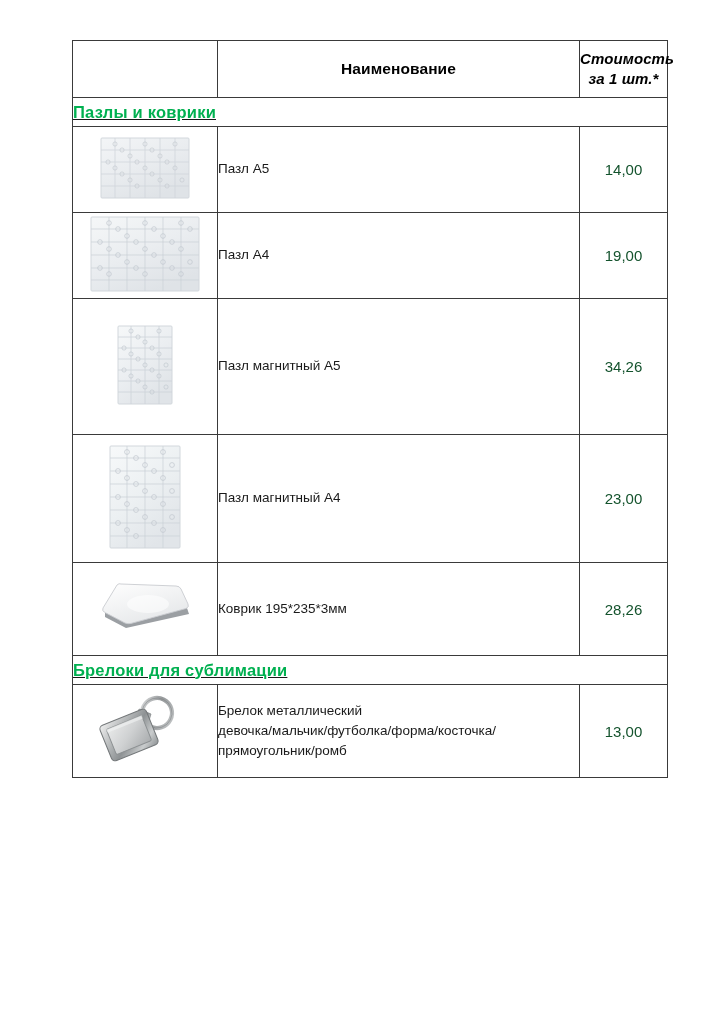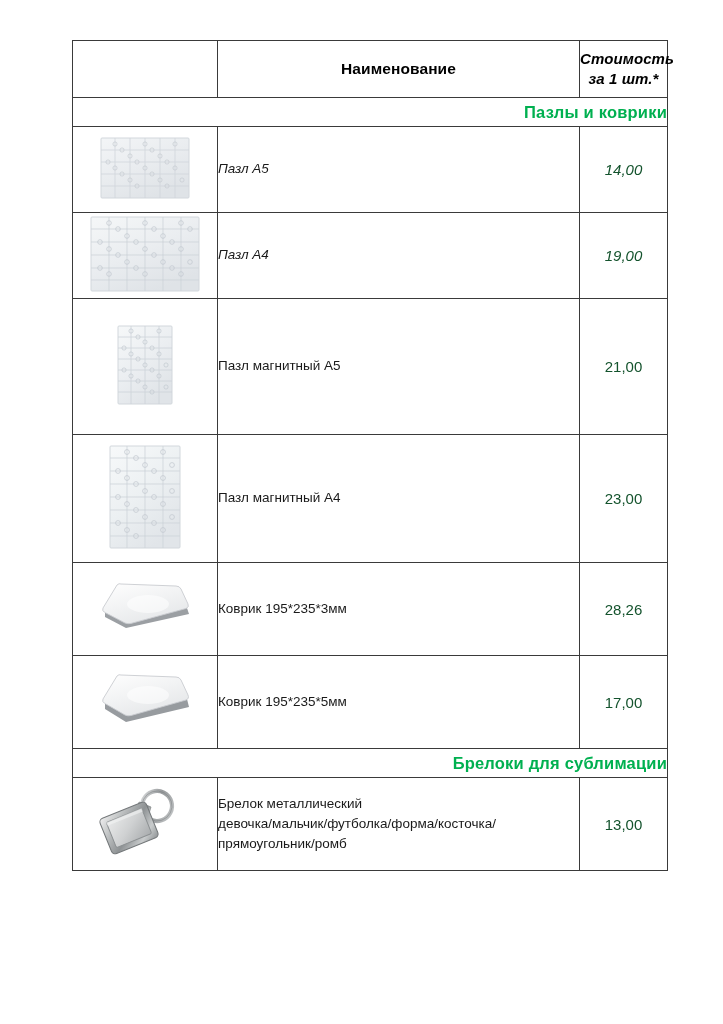--- a/index.html
+++ b/index.html
@@ -56,24 +56,25 @@
     letter-spacing: .1px;
     color: #000;
   }
   .hdr-cell.blank { }
   .hdr-price { font-size: 15px; }
   .hdr-price .l1, .hdr-price .l2 { display: block; font-style: italic; }
 
   
   .section-cell {
     height: 28px;
-    text-align: right;
+    text-align: left;
     font-weight: bold;
     font-size: 16.5px;
     letter-spacing: .2px;
+    text-decoration: underline;
   }
   .section-label { color: #00b050; }
 
   
   .img-cell {
     text-align: center;
     vertical-align: middle;
   }
   .name-cell {
     padding-left: 12px;
@@ -81,21 +82,21 @@
     line-height: 1.5;
     color: #1a1a1a;
     text-align: left;
   }
   .price-cell {
     text-align: center;
     font-size: 15px;
     color: #14532d;
   }
 
-  .h-86  { height: 86px; font-style: italic; }
+  .h-86  { height: 86px; }
   .h-105 { height: 136px; }
   .h-128 { height: 128px; }
   .h-93  { height: 93px; }
 
   
   .footnote {
     position: absolute;
     left: 68px;
     top: 903px;
     width: 560px;
@@ -275,21 +276,21 @@
                   <circle cx="35" cy="67" r="2.1"></circle>
                 <circle cx="7" cy="23" r="2.1"></circle>
                   <circle cx="49" cy="40" r="2.1"></circle>
                 <circle cx="7" cy="45" r="2.1"></circle>
                   <circle cx="49" cy="62" r="2.1"></circle>
               </g>
             </svg>
           </span>
         </td>
         <td class="name-cell">Пазл магнитный А5</td>
-        <td class="price-cell">21,00</td>
+        <td class="price-cell">34,26</td>
       </tr>
 
       <tr class="h-128">
         <td class="img-cell">
           <span class="puz-wrap art">
             <svg width="72" height="104" viewBox="0 0 72 104" aria-hidden="true">
               <defs>
                 <linearGradient id="pzg4" x1="0" y1="0" x2="0.6" y2="1">
                   <stop offset="0%" stop-color="#f7f9fa"></stop>
                   <stop offset="55%" stop-color="#ecf0f2"></stop>
@@ -351,41 +352,20 @@
               <path d="M28,7 Q26,6 24,8 L10,31 Q8.5,34 12,35.5 L32,46 Q35,47.2 38,46.4
                        L93,31.5 Q96.5,30.2 95,27 L88,12 Q86.5,9 83,9 Z" fill="url(#padg1)" stroke="#c9ccd0" stroke-width="0.9"></path>
               <ellipse cx="55" cy="27" rx="21" ry="9" fill="#ffffff" opacity="0.55"></ellipse>
             </svg>
           </span>
         </td>
         <td class="name-cell">Коврик  195*235*3мм</td>
         <td class="price-cell">28,26</td>
       </tr>
 
-      <tr class="h-93">
-        <td class="img-cell">
-          <span class="pad-wrap art">
-            <svg width="104" height="64" viewBox="0 0 104 64" aria-hidden="true">
-              <defs>
-                <linearGradient id="padg2" x1="0.15" y1="0" x2="0.75" y2="1">
-                  <stop offset="0%" stop-color="#fdfdfd"></stop>
-                  <stop offset="45%" stop-color="#f2f3f4"></stop>
-                  <stop offset="100%" stop-color="#e3e5e7"></stop>
-                </linearGradient>
-              </defs>
-              <path d="M12,41 L33,54 L96,39 L94,31 L12,36 Z" fill="#979b9f"></path>
-              <path d="M28,7 Q26,6 24,8 L10,31 Q8.5,34 12,35.5 L32,47 Q35,48.4 38,47.5
-                       L93,32 Q96.5,30.6 95,27 L88,12 Q86.5,9 83,9 Z" fill="url(#padg2)" stroke="#c9ccd0" stroke-width="0.9"></path>
-              <ellipse cx="55" cy="27" rx="21" ry="9" fill="#ffffff" opacity="0.55"></ellipse>
-            </svg>
-          </span>
-        </td>
-        <td class="name-cell">Коврик  195*235*5мм</td>
-        <td class="price-cell">17,00</td>
-      </tr>
 
       <tr>
         <td class="section-cell" colspan="3">
           <span class="section-label">Брелоки для сублимации</span>
         </td>
       </tr>
 
       <tr class="h-93">
         <td class="img-cell">
           <span class="key-wrap art">

